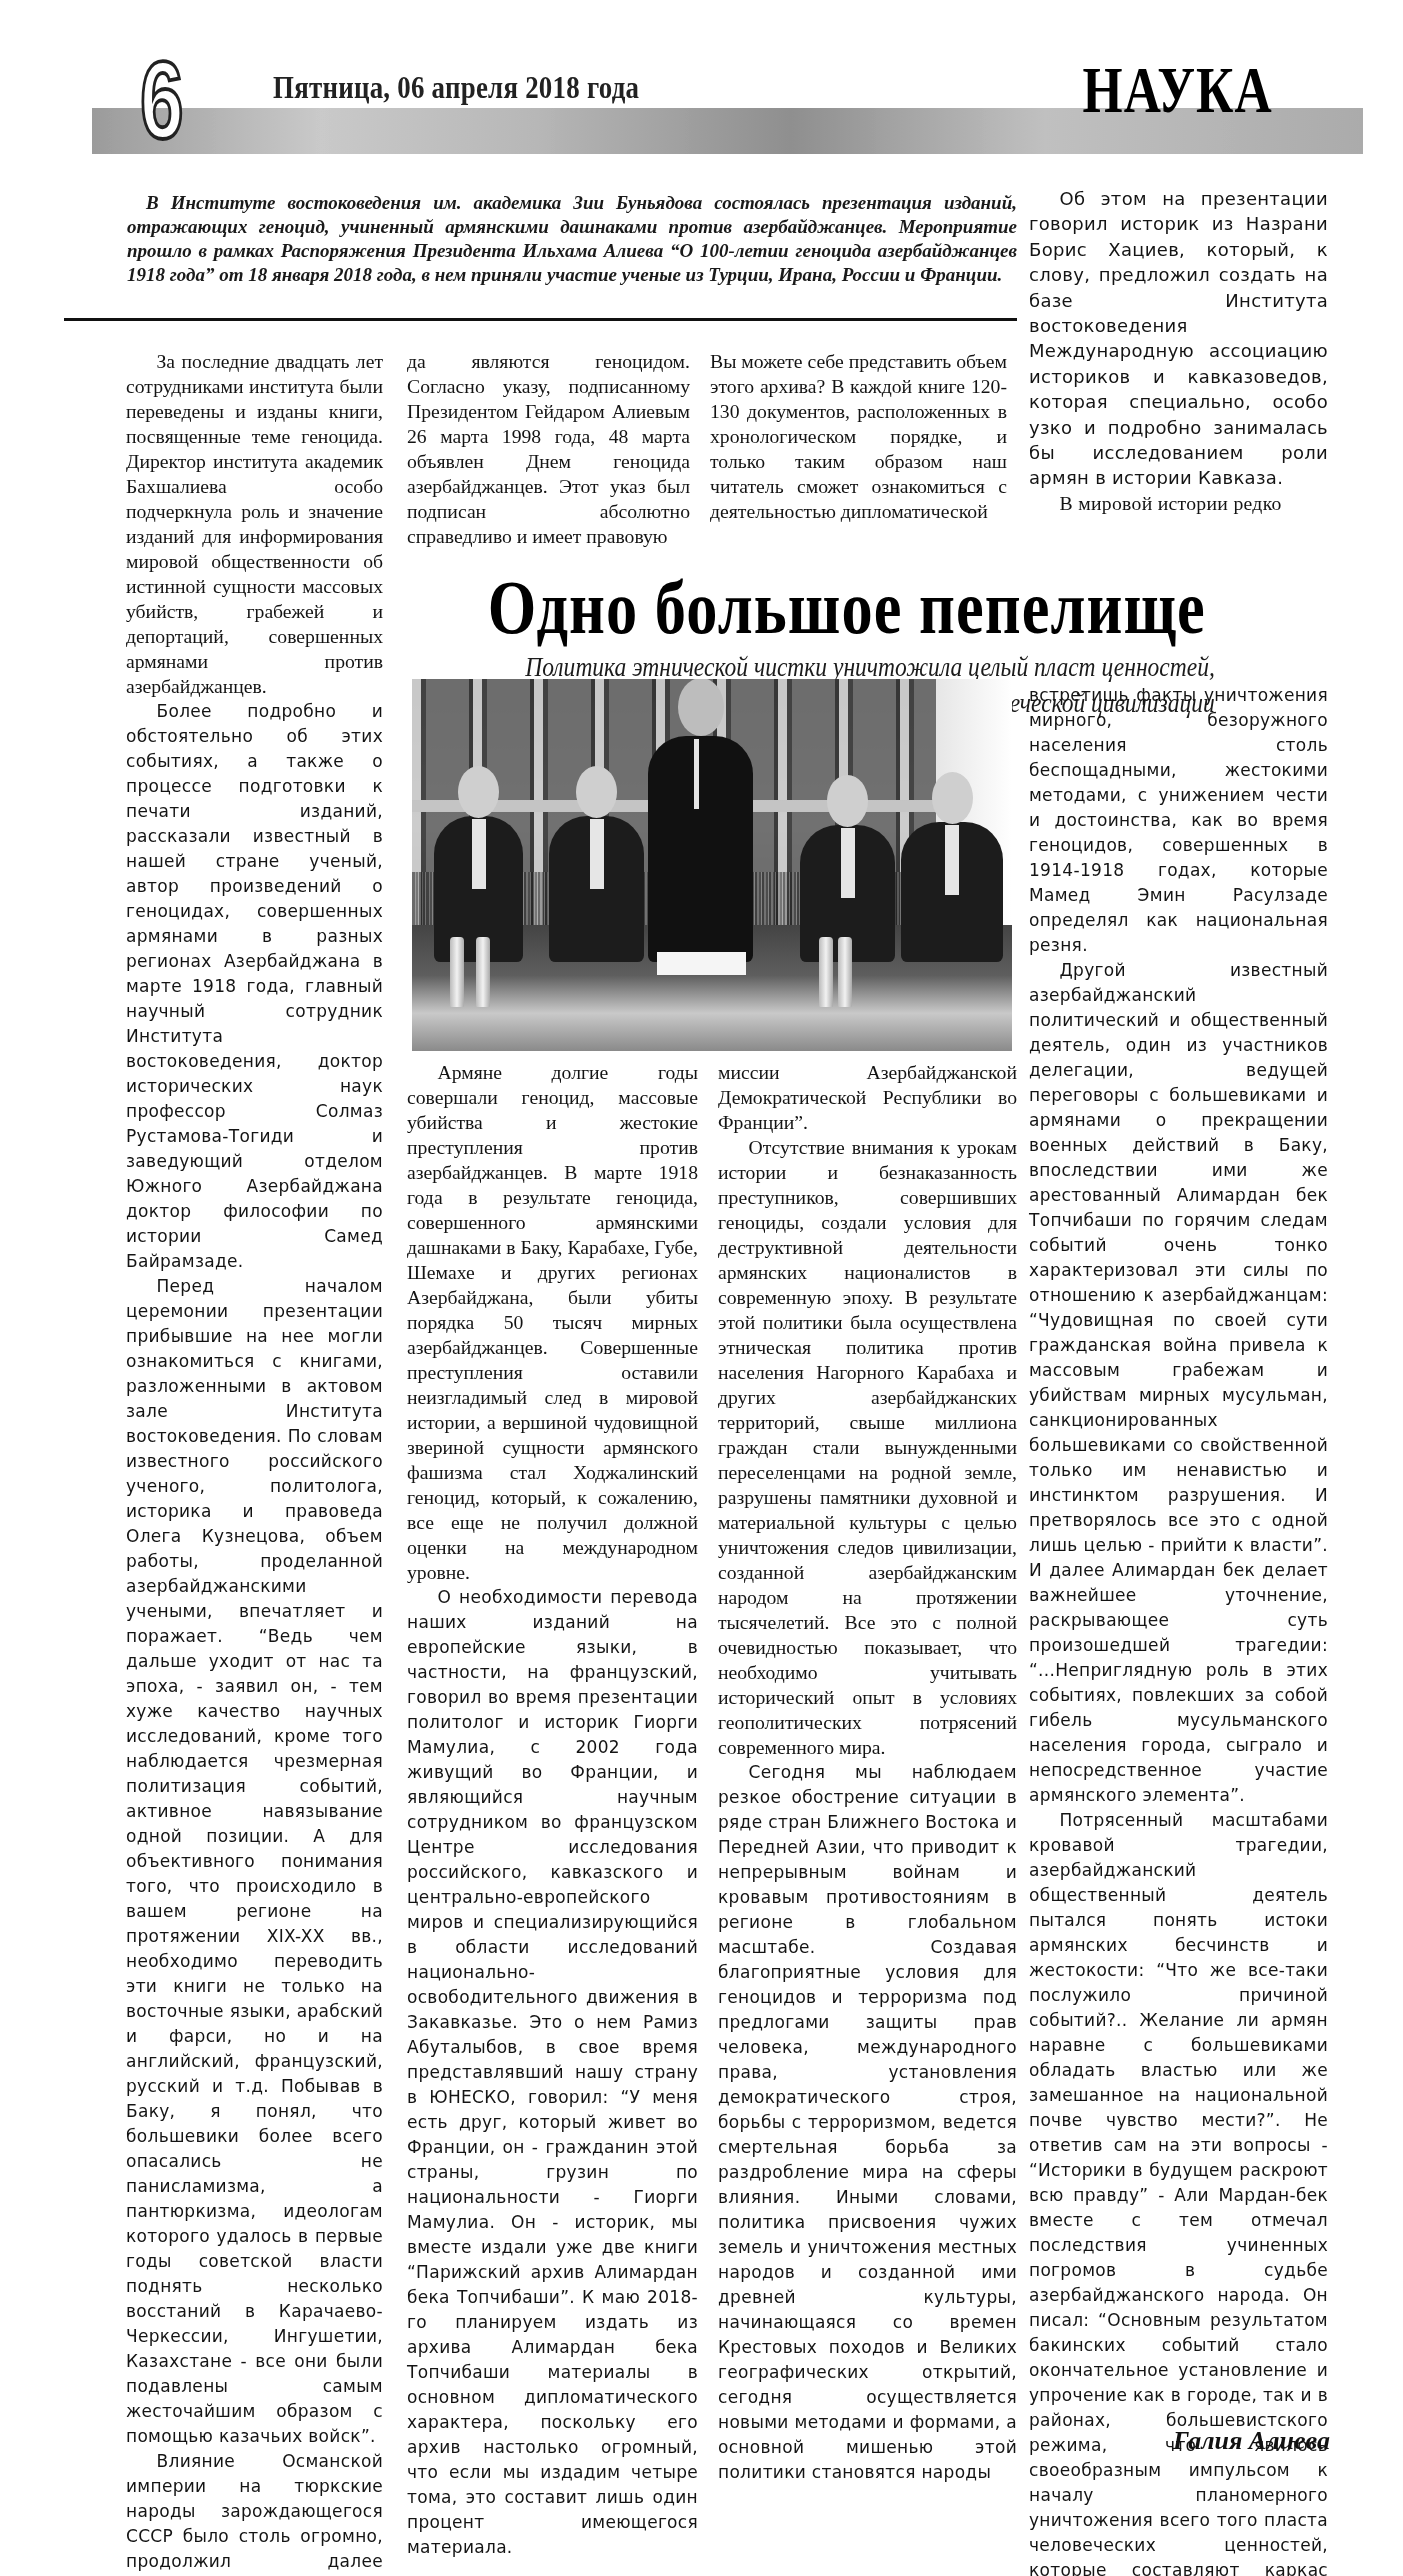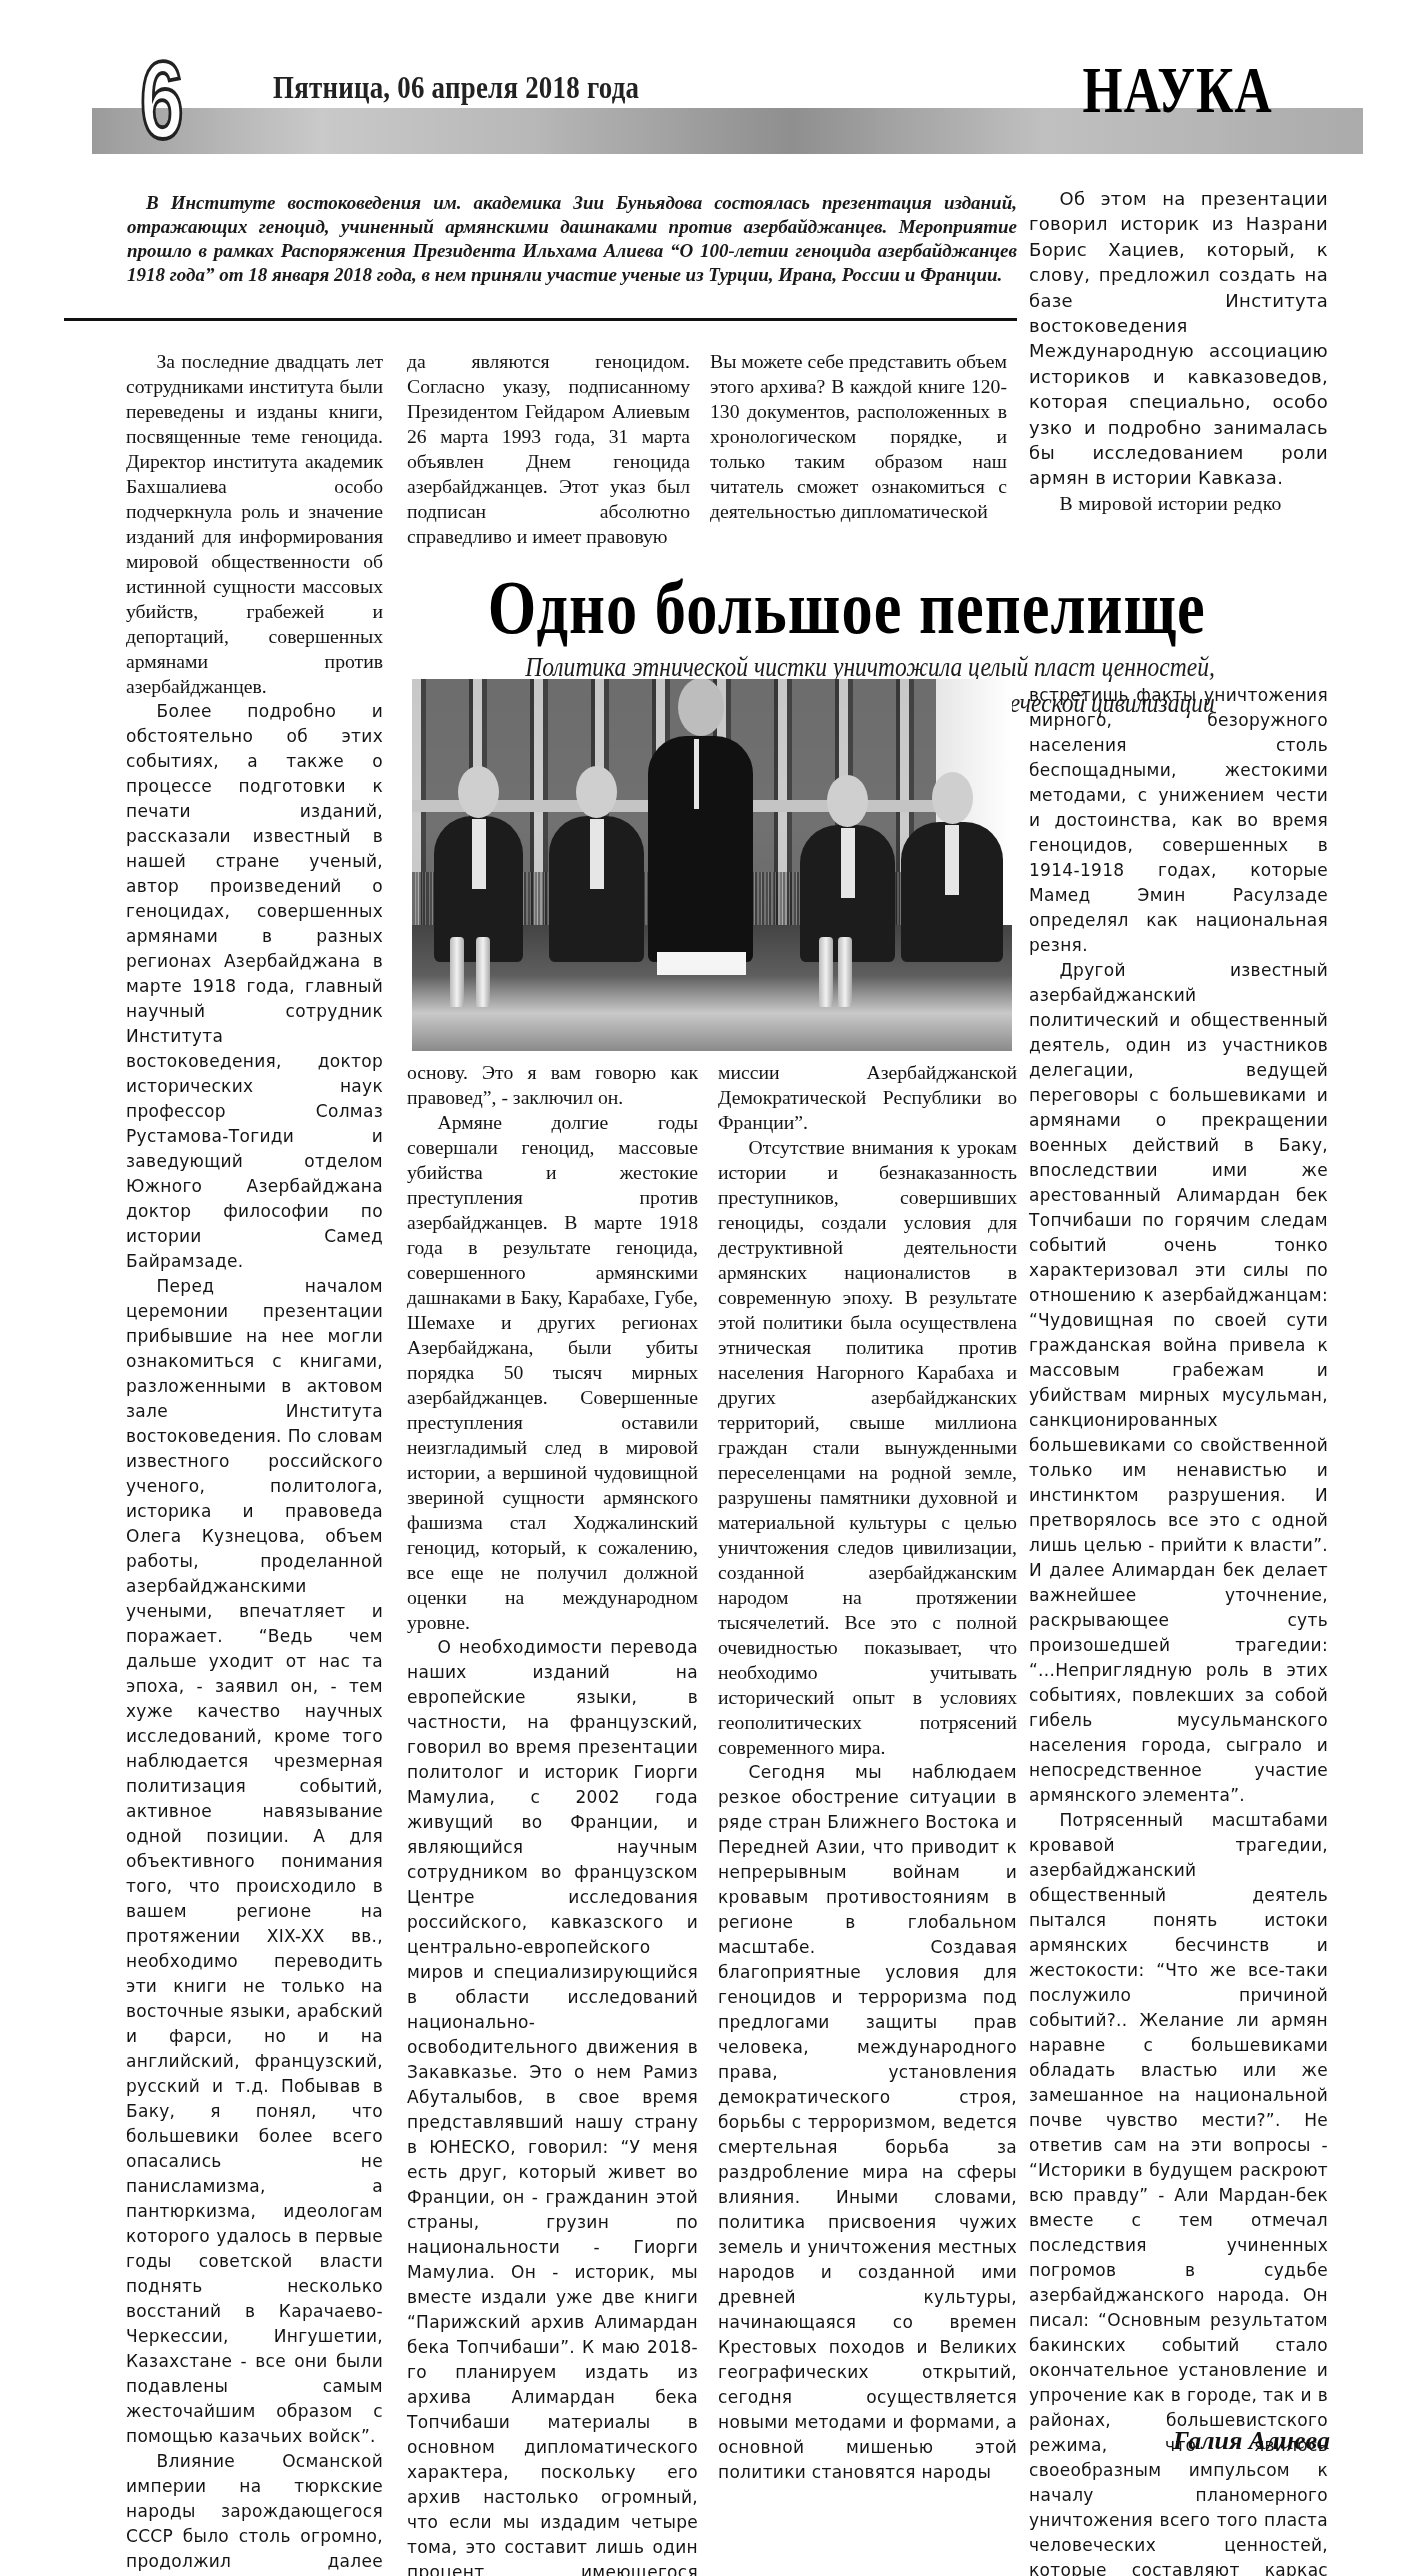--- a/index.html
+++ b/index.html
@@ -87,21 +87,21 @@
 <div class="lead-rule"></div>
 
 <div class="col c1 sans">
   <p class="narrow" style="font-family:'Liberation Serif',serif;font-size:19.7px;letter-spacing:0;">За последние двадцать лет сотрудниками института были переведены и изданы книги, посвященные теме геноцида. Директор института академик Бахшалиева особо подчеркнула роль и значение изданий для информирования мировой общественности об истинной сущности массовых убийств, грабежей и депортаций, совершенных армянами против азербайджанцев.</p>
   <p>Более подробно и обстоятельно об этих событиях, а также о процессе подготовки к печати изданий, рассказали известный в нашей стране ученый, автор произведений о геноцидах, совершенных армянами в разных регионах Азербайджана в марте 1918 года, главный научный сотрудник Института востоковедения, доктор исторических наук профессор Солмаз Рустамова-Тогиди и заведующий отделом Южного Азербайджана доктор философии по истории Самед Байрамзаде.</p>
   <p>Перед началом церемонии презентации прибывшие на нее могли ознакомиться с книгами, разложенными в актовом зале Института востоковедения. По словам известного российского ученого, политолога, историка и правоведа Олега Кузнецова, объем работы, проделанной азербайджанскими учеными, впечатляет и поражает. “Ведь чем дальше уходит от нас та эпоха, - заявил он, - тем хуже качество научных исследований, кроме того наблюдается чрезмерная политизация событий, активное навязывание одной позиции. А для объективного понимания того, что происходило в вашем регионе на протяжении XIX-XX вв., необходимо переводить эти книги не только на восточные языки, арабский и фарси, но и на английский, французский, русский и т.д. Побывав в Баку, я понял, что большевики более всего опасались не панисламизма, а пантюркизма, идеологам которого удалось в первые годы советской власти поднять несколько восстаний в Карачаево-Черкессии, Ингушетии, Казахстане - все они были подавлены самым жесточайшим образом с помощью казачьих войск”.</p>
   <p>Влияние Османской империи на тюркские народы зарождающегося СССР было столь огромно, продолжил далее Кузнецов, что, учитывая этот фактор, большевики декретом Совнаркома от 27 декабря 1917 года объявили дашнаков своими союзниками. Отныне это стало государственной политикой большевистской России, развязавшей руки дашнакам. “В итоге погромы в марте-апреле 1918 года в Баку были учинены армянами с особым зверством, и этой резне необходимо дать правовую оценку. События 1918 го-</p>
 </div>
 
 <div class="col c2a narrow">
-  <p class="cont">да являются геноцидом. Согласно указу, подписанному Президентом Гейдаром Алиевым 26 марта 1993 года, 31 марта объявлен Днем геноцида азербайджанцев. Этот указ был подписан абсолютно справедливо и имеет правовую</p>
+  <p class="cont">да являются геноцидом. Согласно указу, подписанному Президентом Гейдаром Алиевым 26 марта 1998 года, 48 марта объявлен Днем геноцида азербайджанцев. Этот указ был подписан абсолютно справедливо и имеет правовую</p>
 </div>
 
 <div class="col c3a narrow">
   <p class="cont">Вы можете себе представить объем этого архива? В каждой книге 120-130 документов, расположенных в хронологическом порядке, и только таким образом наш читатель сможет ознакомиться с деятельностью дипломатической</p>
 </div>
 
 <div class="col c4a sans" style="font-size:18px;line-height:25.4px;">
   <p>Об этом на презентации говорил историк из Назрани Борис Хациев, который, к слову, предложил создать на базе Института востоковедения Международную ассоциацию историков и кавказоведов, которая специально, особо узко и подробно занималась бы исследованием роли армян в истории Кавказа.</p>
   <p class="narrow" style="font-family:'Liberation Serif',serif;font-size:19.7px;">В мировой истории редко</p>
 </div>
@@ -138,21 +138,20 @@
     </div>
   <div class="paper"></div>
   <div class="bottle" style="left:38px"></div>
   <div class="bottle" style="left:64px"></div>
   <div class="bottle" style="left:407px"></div>
   <div class="bottle" style="left:426px"></div>
 
 </figure>
 
 <div class="col c2b">
-  <p class="cont narrow">основу. Это я вам говорю как правовед”, - заключил он.</p>
   <p class="narrow">Армяне долгие годы совершали геноцид, массовые убийства и жестокие преступления против азербайджанцев. В марте 1918 года в результате геноцида, совершенного армянскими дашнаками в Баку, Карабахе, Губе, Шемахе и других регионах Азербайджана, были убиты порядка 50 тысяч мирных азербайджанцев. Совершенные преступления оставили неизгладимый след в мировой истории, а вершиной чудовищной звериной сущности армянского фашизма стал Ходжалинский геноцид, который, к сожалению, все еще не получил должной оценки на международном уровне.</p>
   <p class="sans">О необходимости перевода наших изданий на европейские языки, в частности, на французский, говорил во время презентации политолог и историк Гиорги Мамулиа, с 2002 года живущий во Франции, и являющийся научным сотрудником во французском Центре исследования российского, кавказского и центрально-европейского миров и специализирующийся в области исследований национально-освободительного движения в Закавказье. Это о нем Рамиз Абуталыбов, в свое время представлявший нашу страну в ЮНЕСКО, говорил: “У меня есть друг, который живет во Франции, он - гражданин этой страны, грузин по национальности - Гиорги Мамулиа. Он - историк, мы вместе издали уже две книги “Парижский архив Алимардан бека Топчибаши”. К маю 2018-го планируем издать из архива Алимардан бека Топчибаши материалы в основном дипломатического характера, поскольку его архив настолько огромный, что если мы издадим четыре тома, это составит лишь один процент имеющегося материала.</p>
 </div>
 
 <div class="col c3b">
   <p class="cont narrow">миссии Азербайджанской Демократической Республики во Франции”.</p>
   <p class="narrow">Отсутствие внимания к урокам истории и безнаказанность преступников, совершивших геноциды, создали условия для деструктивной деятельности армянских националистов в современную эпоху.  В результате этой политики была осуществлена этническая политика против населения Нагорного Карабаха и других азербайджанских территорий, свыше миллиона граждан стали вынужденными переселенцами на родной земле, разрушены памятники духовной и материальной культуры с целью уничтожения следов цивилизации, созданной азербайджанским народом на протяжении тысячелетий. Все это с полной очевидностью показывает, что необходимо учитывать исторический опыт в условиях геополитических потрясений современного мира.</p>
   <p class="sans">Сегодня мы наблюдаем резкое обострение ситуации в ряде стран Ближнего Востока и Передней Азии, что приводит к непрерывным войнам и кровавым противостояниям в регионе в глобальном масштабе. Создавая благоприятные условия для геноцидов и терроризма под предлогами защиты прав человека, международного права, установления демократического строя, борьбы с терроризмом, ведется смертельная борьба за раздробление мира на сферы влияния. Иными словами, политика присвоения чужих земель и уничтожения местных народов и созданной ими древней культуры, начинающаяся со времен Крестовых походов и Великих географических открытий, сегодня осуществляется новыми методами и формами, а основной мишенью этой политики становятся народы</p>
 </div>
 

